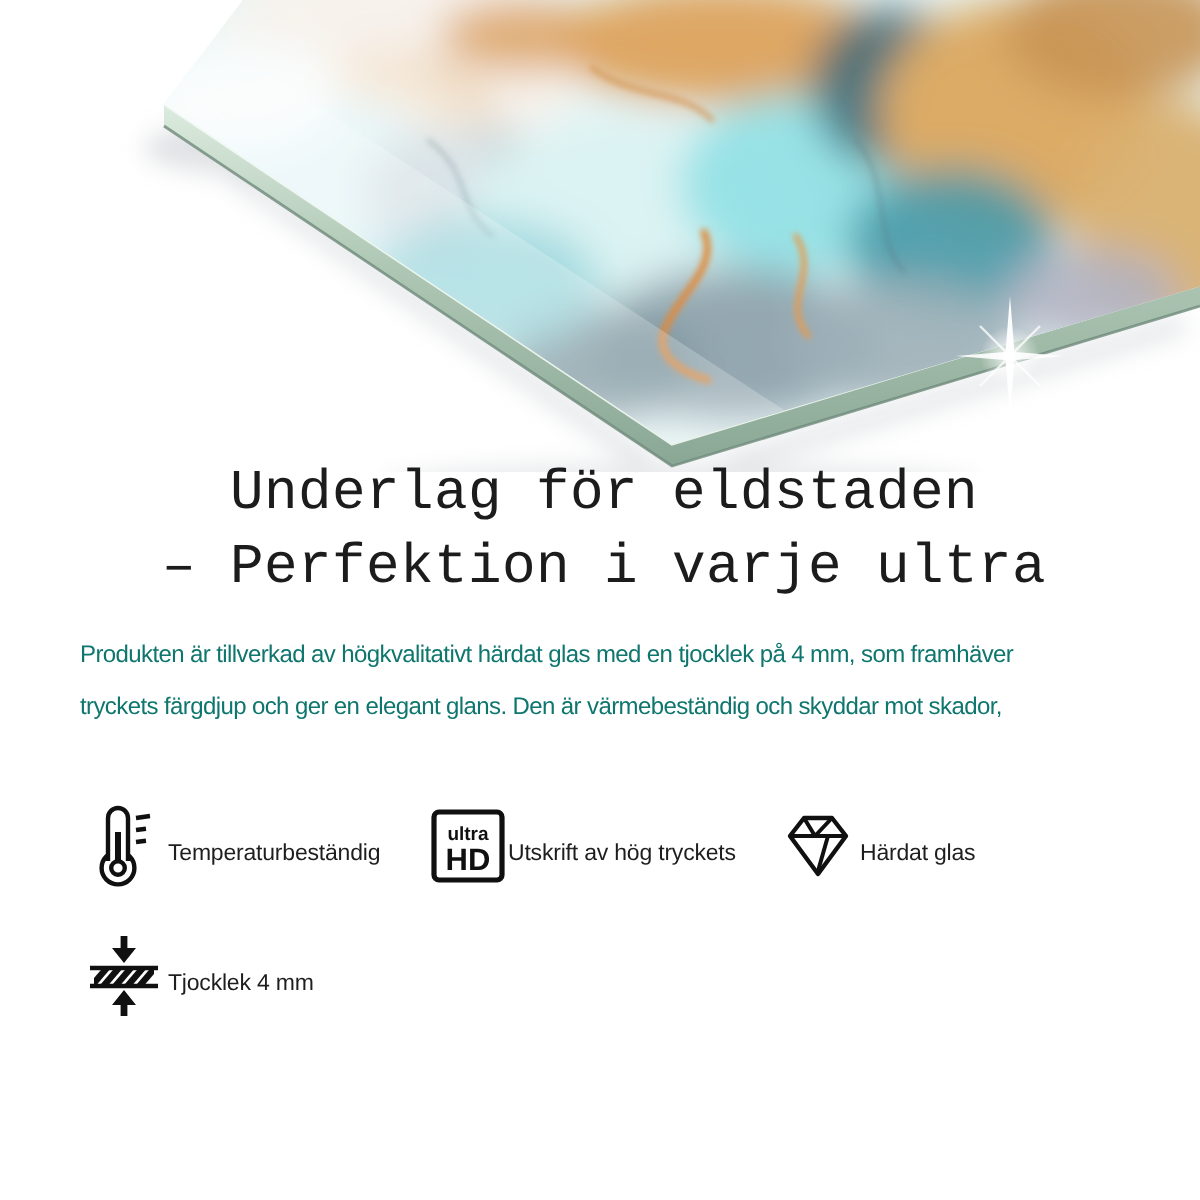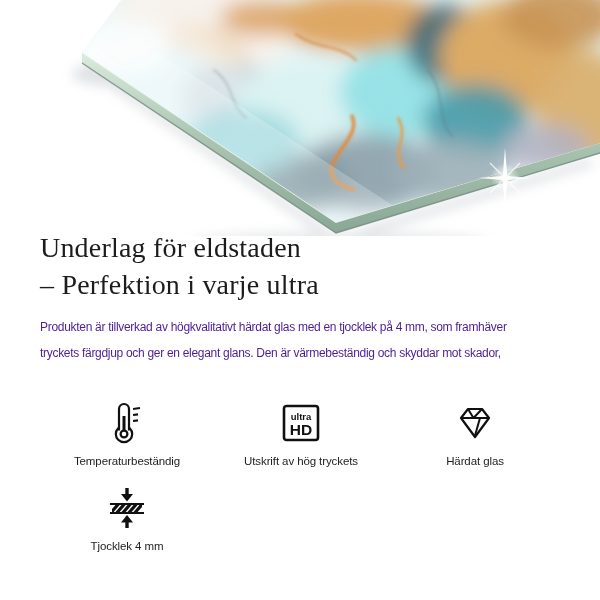--- a/index.html
+++ b/index.html
@@ -5,30 +5,30 @@
   html,body{margin:0;padding:0;background:#ffffff;}
   body{width:600px;height:600px;font-family:"Liberation Sans",sans-serif;overflow:hidden;}
   .page{position:relative;width:600px;height:600px;background:#fff;}
 
   
   .hero{position:absolute;top:0;left:0;width:600px;height:236px;}
   .hero svg{display:block;}
 
   
   .content{position:absolute;left:40px;top:229px;width:524px;}
-  .title{margin:0;font-family:Liberation Serif, serif;font-weight:400;
-         font-size:28px;line-height:37px;color:#1c1c1c;letter-spacing:.2px;}
+  .title{margin:0;font-family:Liberation Mono, monospace;font-weight:400;
+         font-size:28px;line-height:37px;color:#1c1c1c;letter-spacing:.2px;text-align:center;}
   .title span{display:block;}
-  .lede{margin:11px 0 0 0;font-size:12px;line-height:26px;color:#4c1d95;letter-spacing:-.3px;}
+  .lede{margin:11px 0 0 0;font-size:12px;line-height:26px;color:#0f766e;letter-spacing:-.3px;}
   .lede span{display:block;white-space:nowrap;}
 
   
   .features{position:absolute;left:40px;top:399px;width:522px;
             display:grid;grid-template-columns:1fr 1fr 1fr;row-gap:17px;}
-  .feature{display:flex;flex-direction:column;align-items:center;}
+  .feature{display:flex;flex-direction:row;align-items:center;}
   .icon-box{height:48px;display:flex;align-items:center;justify-content:center;}
   .feature-label{margin-top:8px;font-size:11.5px;color:#1e1e1e;letter-spacing:-.1px;}
 
   
   .bevel{width:34px;height:32px;
          clip-path:polygon(0 100%,100% 100%,100% 2%);
          background:repeating-linear-gradient(135deg,#101010 0 4px,#ffffff 4px 8.5px);}
 </style>
 </head>
 <body>

